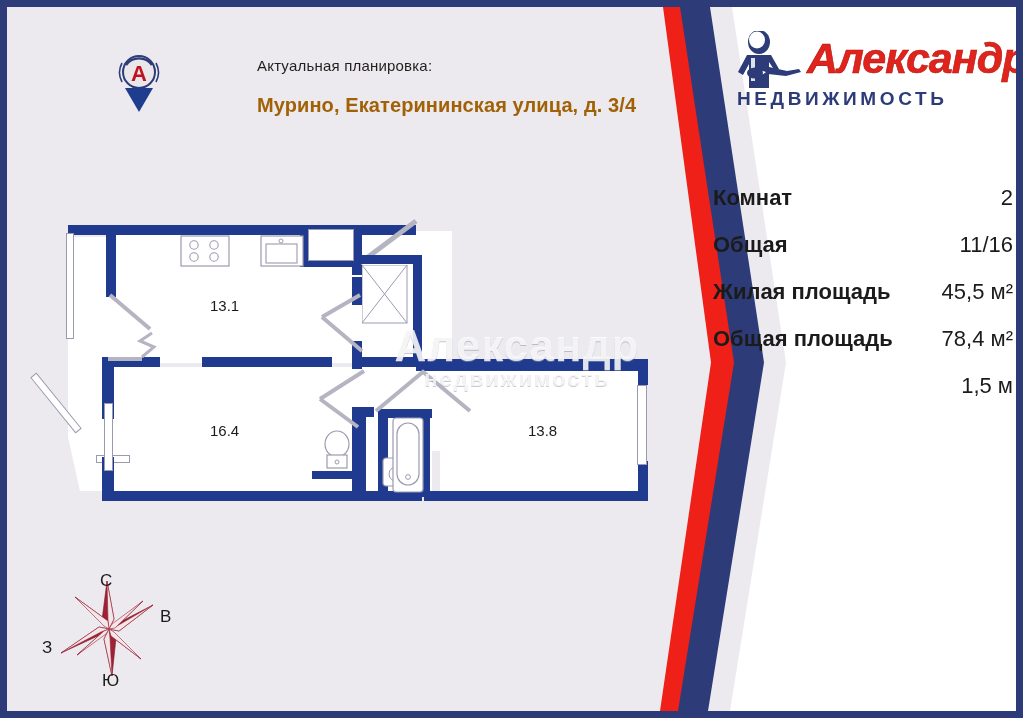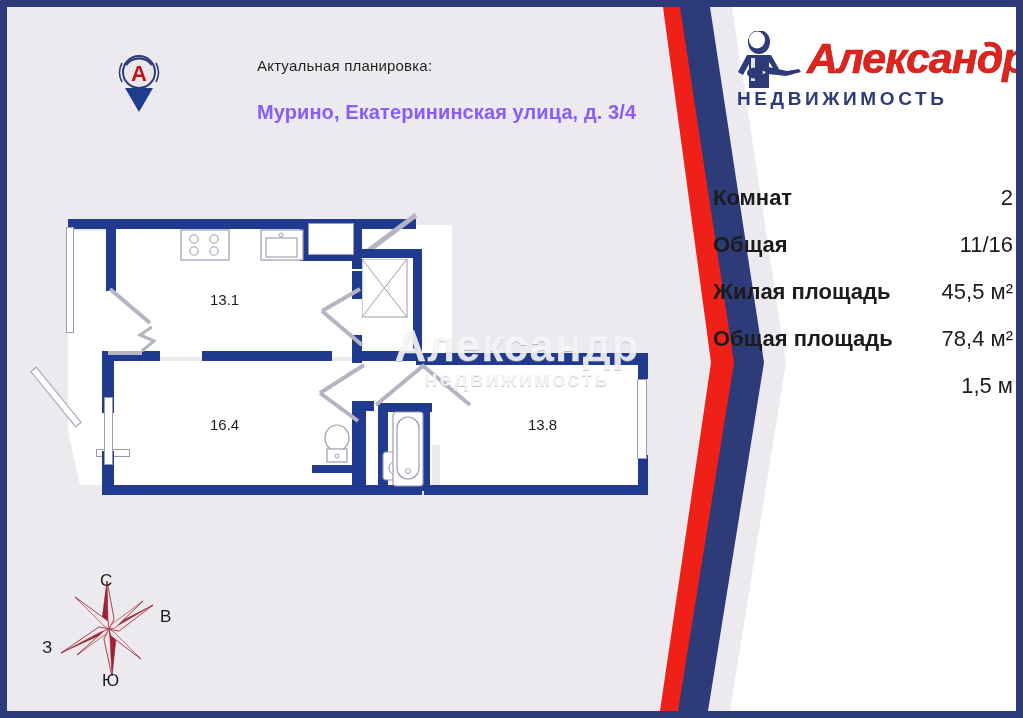--- a/index.html
+++ b/index.html
@@ -34,21 +34,21 @@
   .chev-red{
     position:absolute;top:0;left:640px;width:100px;height:704px;
     background:#ee2017;
     clip-path:polygon(16px 0, 40px 0, 90px 50.5%, 38px 100%, 13px 100%, 64px 50.5%);
   }
 
   
   .pin{position:absolute;left:110px;top:45px;width:44px;height:62px;}
   .hdr-text{position:absolute;left:250px;top:50px;width:380px;}
   .hdr-line1{font-size:15px;color:#231f20;letter-spacing:.2px;}
-  .hdr-line2{font-size:20px;color:#8b5cf6;font-weight:bold;margin-top:27px;letter-spacing:.1px;}
+  .hdr-line2{font-size:20px;color:#a16207;font-weight:bold;margin-top:20px;letter-spacing:.1px;}
 
   
   .logo{position:absolute;left:718px;top:24px;width:290px;height:100px;}
   .logo-word{
     position:absolute;left:82px;top:6px;
     font-size:43px;font-weight:bold;font-style:italic;
     color:#e0231c;letter-spacing:-1px;line-height:1;
     -webkit-text-stroke:0.6px #b3160f;
   }
   .logo-sub{
@@ -64,21 +64,21 @@
 
   
   .compass{position:absolute;left:35px;top:560px;width:135px;height:130px;}
   .compass .cl{position:absolute;font-size:17px;color:#1b1b1b;font-weight:normal;}
   .c-n{left:58px;top:4px;}
   .c-e{left:118px;top:40px;}
   .c-w{left:0px;top:71px;}
   .c-s{left:60px;top:104px;}
 
   
-  .plan{position:absolute;left:55px;top:204px;width:600px;height:290px;}
+  .plan{position:absolute;left:55px;top:210px;width:600px;height:290px;}
   .w{position:absolute;background:#203a8f;}
   .room{position:absolute;background:#ffffff;}
   .thin{position:absolute;border:1px solid #9b9bb0;background:#ffffff;}
   .lbl{position:absolute;font-size:15px;color:#1b1b1b;}
 
   
   .wm{
     position:absolute;left:340px;top:318px;width:340px;
     text-align:center;pointer-events:none;
   }

